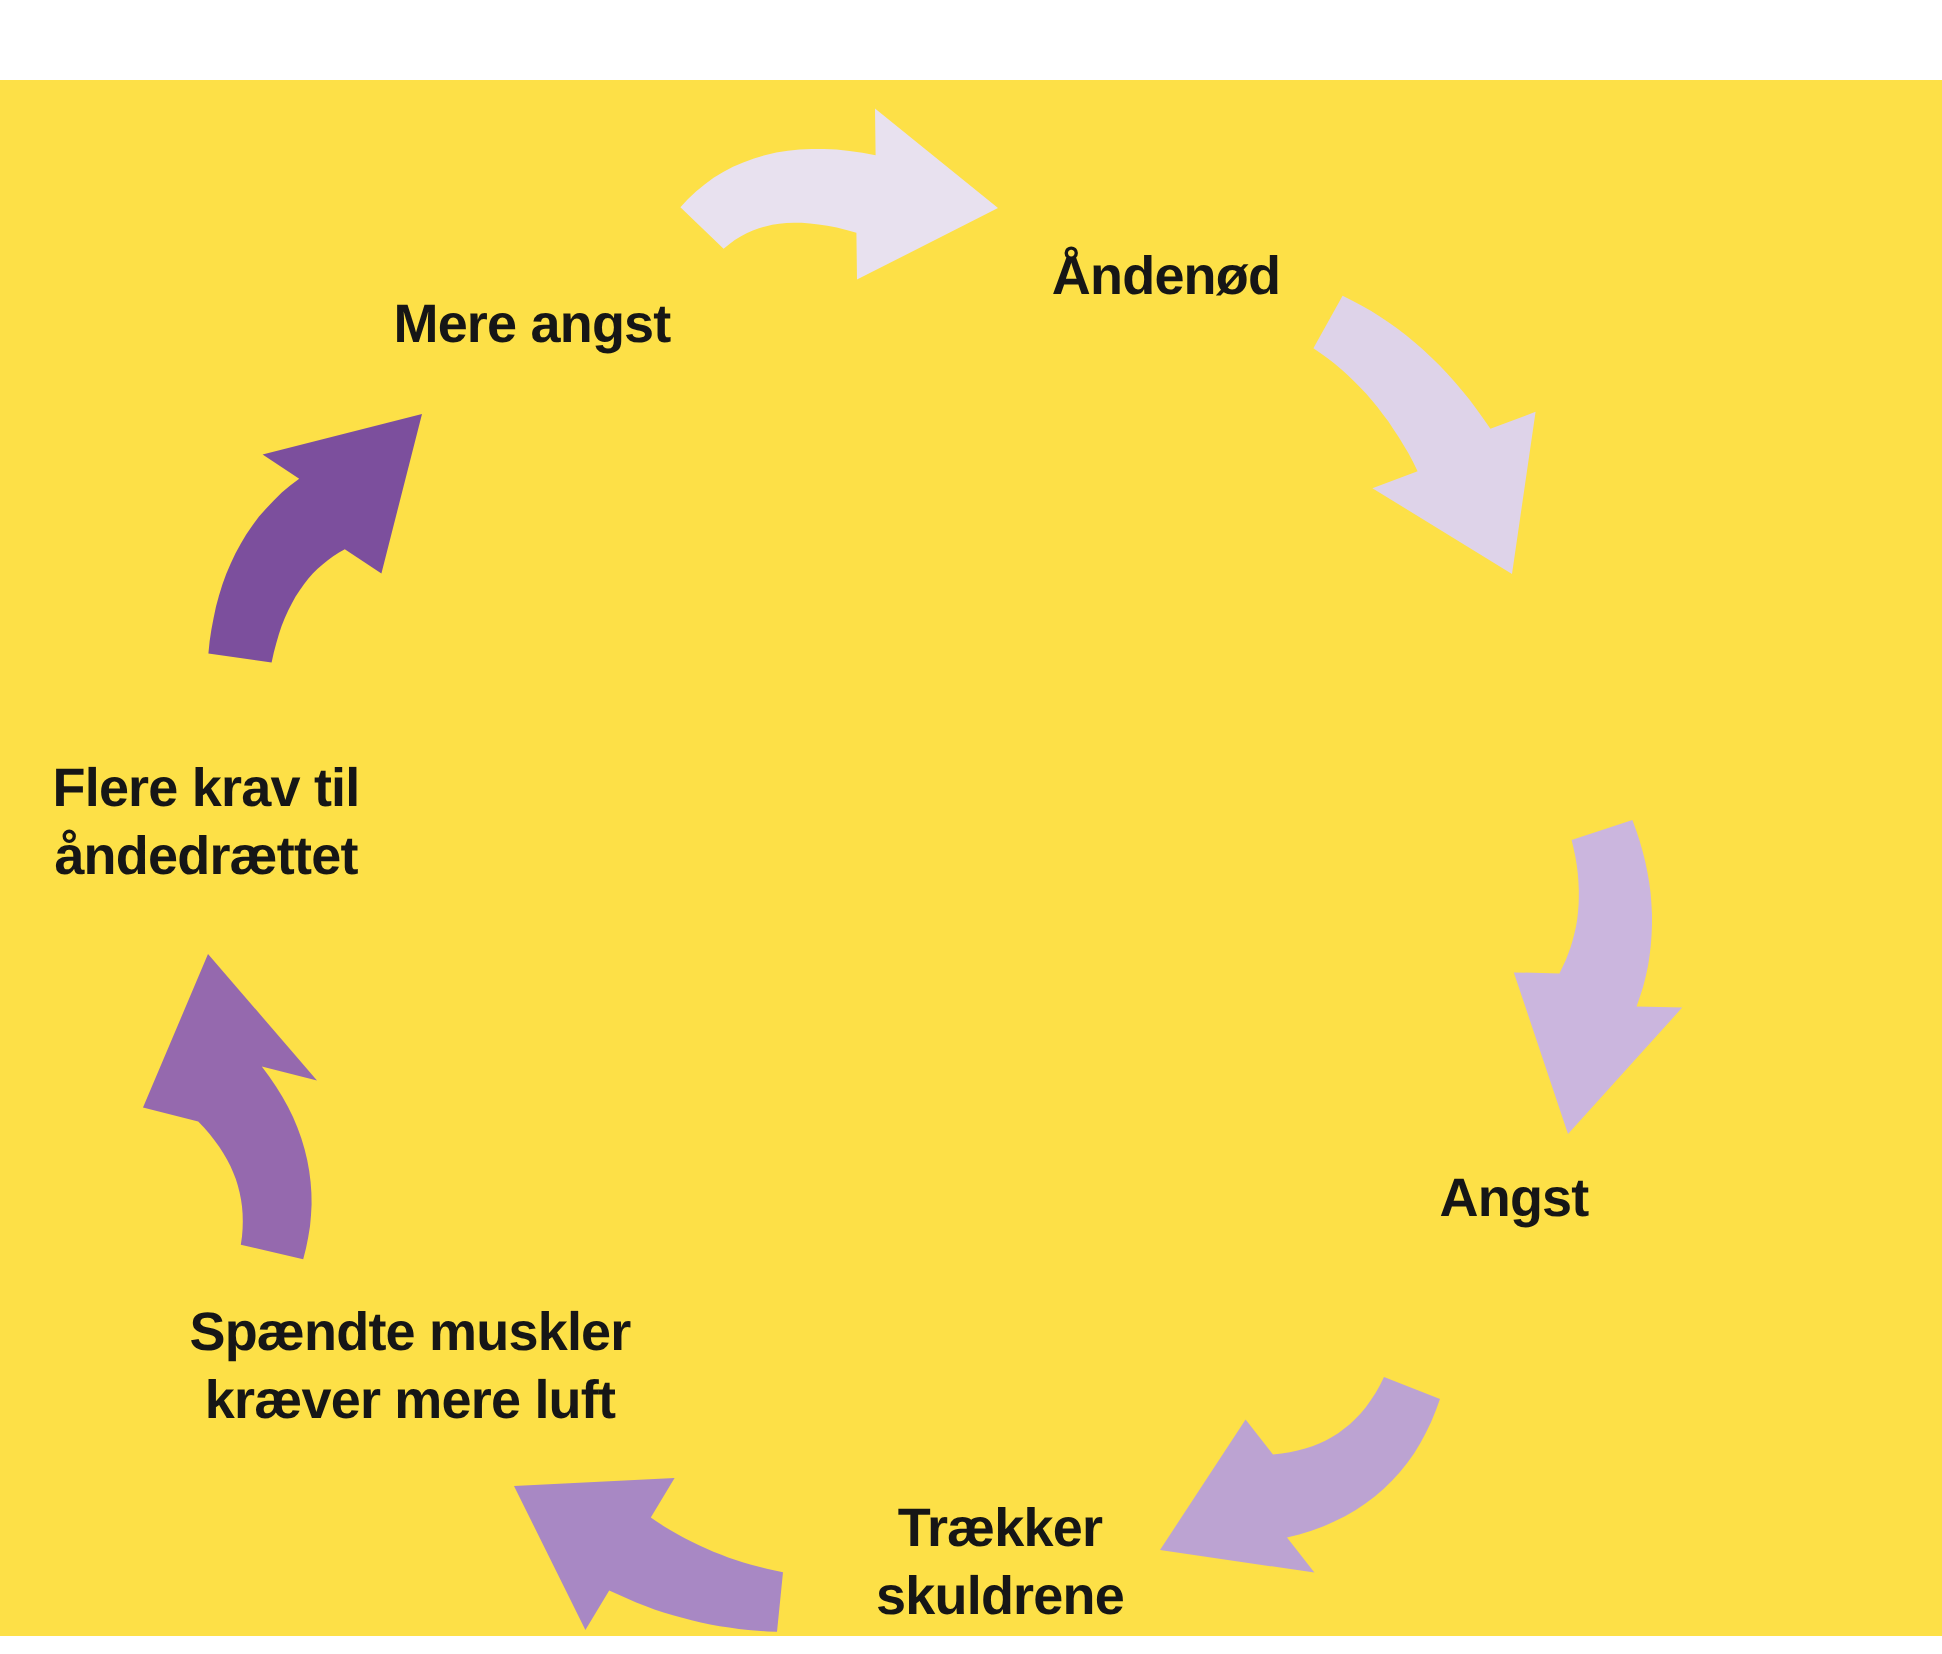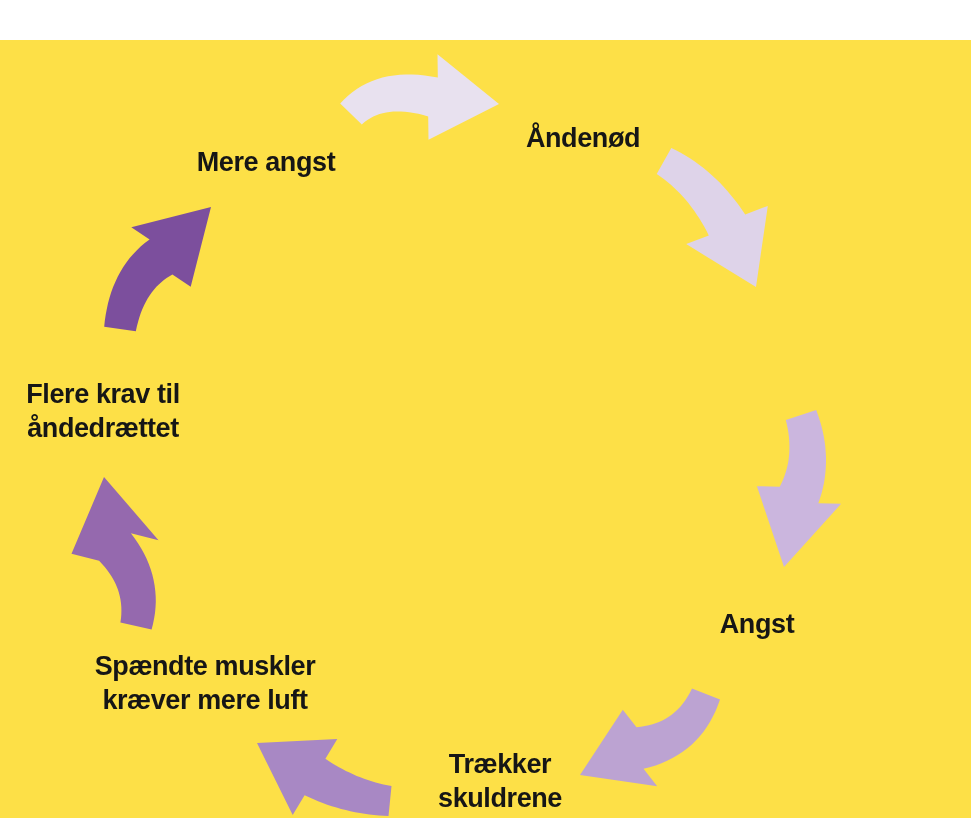--- a/index.html
+++ b/index.html
@@ -41,21 +41,21 @@
     <path fill="#e8e1ef" d="M 361.8 84.4 L 364.6 82.1 L 367.4 80.0 L 370.3 78.2 L 373.3 76.6 L 376.4 75.3 L 379.5 74.1 L 382.7 73.2 L 386.1 72.4 L 389.6 71.9 L 393.2 71.5 L 396.9 71.4 L 400.9 71.4 L 405.0 71.7 L 409.3 72.2 L 413.7 72.9 L 418.4 73.8 L 423.2 75.0 L 428.2 76.4 L 428.5 99.8 L 499.0 64.0 L 437.5 14.2 L 437.8 37.6 L 431.2 36.4 L 424.7 35.5 L 418.3 34.8 L 412.0 34.5 L 405.8 34.5 L 399.8 34.8 L 393.9 35.4 L 388.1 36.3 L 382.4 37.6 L 377.0 39.2 L 371.6 41.2 L 366.5 43.4 L 361.6 46.0 L 356.8 48.9 L 352.3 52.2 L 348.0 55.7 L 344.0 59.5 L 340.2 63.6 Z"></path>
     <path fill="#ded3e9" d="M 656.7 134.1 L 660.3 136.6 L 663.8 139.1 L 667.2 141.8 L 670.6 144.6 L 673.8 147.5 L 676.9 150.5 L 680.0 153.6 L 683.0 156.8 L 685.9 160.1 L 688.8 163.6 L 691.5 167.2 L 694.2 170.8 L 696.8 174.7 L 699.4 178.6 L 701.8 182.6 L 704.3 186.8 L 706.6 191.1 L 708.8 195.6 L 686.2 204.1 L 756.0 247.0 L 767.8 165.9 L 745.2 174.4 L 741.8 169.5 L 738.3 164.6 L 734.8 159.9 L 731.1 155.4 L 727.4 151.0 L 723.6 146.7 L 719.7 142.6 L 715.7 138.7 L 711.6 134.9 L 707.4 131.2 L 703.2 127.8 L 698.8 124.4 L 694.4 121.3 L 689.9 118.3 L 685.4 115.4 L 680.7 112.8 L 676.0 110.2 L 671.3 107.9 Z"></path>
     <path fill="#cbb6de" d="M 785.8 380.0 L 786.8 384.3 L 787.7 388.5 L 788.4 392.7 L 788.9 396.8 L 789.2 400.8 L 789.4 404.7 L 789.4 408.6 L 789.3 412.3 L 789.0 416.0 L 788.6 419.7 L 788.0 423.2 L 787.2 426.7 L 786.3 430.2 L 785.3 433.6 L 784.1 436.9 L 782.8 440.2 L 781.3 443.4 L 779.7 446.7 L 756.9 446.2 L 784.0 527.0 L 841.1 463.8 L 818.3 463.3 L 820.0 458.3 L 821.6 453.2 L 822.9 448.1 L 824.0 443.0 L 824.8 437.8 L 825.4 432.6 L 825.8 427.4 L 826.0 422.2 L 826.0 417.0 L 825.7 411.7 L 825.3 406.5 L 824.6 401.3 L 823.7 396.1 L 822.6 390.8 L 821.3 385.6 L 819.8 380.4 L 818.1 375.2 L 816.2 370.0 Z"></path>
     <path fill="#bca3d2" d="M 692.0 648.5 L 689.9 652.7 L 687.7 656.6 L 685.3 660.3 L 682.9 663.6 L 680.3 666.7 L 677.6 669.5 L 674.9 672.1 L 672.0 674.4 L 669.1 676.6 L 666.0 678.5 L 662.9 680.2 L 659.6 681.8 L 656.2 683.1 L 652.6 684.3 L 648.8 685.3 L 644.9 686.1 L 640.8 686.8 L 636.5 687.3 L 622.8 669.7 L 580.0 735.0 L 657.2 746.3 L 643.5 728.7 L 649.6 727.2 L 655.7 725.4 L 661.5 723.3 L 667.1 720.8 L 672.5 718.1 L 677.7 715.1 L 682.7 711.8 L 687.4 708.3 L 691.9 704.4 L 696.1 700.3 L 700.0 696.0 L 703.7 691.4 L 707.1 686.6 L 710.2 681.5 L 713.0 676.3 L 715.6 670.9 L 717.9 665.3 L 720.0 659.5 Z"></path>
     <path fill="#a888c4" d="M 391.5 746.1 L 387.4 745.3 L 383.4 744.4 L 379.5 743.4 L 375.6 742.4 L 371.7 741.3 L 367.9 740.0 L 364.1 738.7 L 360.4 737.3 L 356.7 735.9 L 353.1 734.3 L 349.5 732.6 L 345.9 730.9 L 342.4 729.1 L 339.0 727.2 L 335.5 725.2 L 332.1 723.2 L 328.7 721.0 L 325.4 718.8 L 337.3 699.0 L 257.0 703.0 L 292.7 775.0 L 304.6 755.2 L 309.1 757.3 L 313.6 759.3 L 318.1 761.2 L 322.7 763.0 L 327.2 764.7 L 331.8 766.2 L 336.5 767.6 L 341.1 768.9 L 345.8 770.1 L 350.4 771.2 L 355.1 772.2 L 359.9 773.1 L 364.6 773.8 L 369.4 774.5 L 374.1 775.0 L 378.9 775.4 L 383.7 775.7 L 388.5 775.9 Z"></path>
     <path fill="#9569ae" d="M 151.6 589.6 L 153.0 584.1 L 154.1 578.6 L 155.0 573.1 L 155.5 567.6 L 155.8 562.1 L 155.7 556.5 L 155.3 551.0 L 154.6 545.5 L 153.6 540.0 L 152.3 534.6 L 150.7 529.2 L 148.7 523.8 L 146.5 518.5 L 143.9 513.3 L 141.1 508.2 L 138.0 503.2 L 134.6 498.2 L 130.9 493.3 L 158.5 500.2 L 104.0 437.0 L 71.5 513.8 L 99.1 520.7 L 102.1 523.9 L 104.8 527.0 L 107.3 530.2 L 109.6 533.4 L 111.6 536.5 L 113.5 539.7 L 115.2 543.0 L 116.6 546.2 L 117.9 549.5 L 118.9 552.8 L 119.8 556.2 L 120.5 559.7 L 121.0 563.2 L 121.3 566.9 L 121.4 570.6 L 121.3 574.4 L 121.0 578.3 L 120.4 582.4 Z"></path>
     <path fill="#7c4f9d" d="M 135.8 291.2 L 136.9 286.3 L 138.1 281.7 L 139.4 277.3 L 140.8 273.0 L 142.4 269.0 L 144.1 265.2 L 145.9 261.7 L 147.8 258.3 L 149.8 255.2 L 151.9 252.2 L 154.1 249.4 L 156.4 246.8 L 158.8 244.4 L 161.3 242.2 L 163.9 240.1 L 166.6 238.1 L 169.5 236.3 L 172.4 234.6 L 190.7 246.7 L 211.0 167.0 L 131.3 187.3 L 149.6 199.4 L 145.1 202.8 L 140.9 206.3 L 136.9 210.2 L 133.1 214.2 L 129.5 218.3 L 126.2 222.7 L 123.1 227.3 L 120.3 232.0 L 117.7 236.8 L 115.3 241.9 L 113.1 247.0 L 111.2 252.3 L 109.5 257.7 L 108.0 263.3 L 106.8 269.0 L 105.7 274.8 L 104.8 280.7 L 104.2 286.8 Z"></path>
   </svg>
 
   <div class="node" style="left: 583px; top: 98px;">Åndenød</div>
-  <div class="node" style="left: 757px; top: 584px;">Angst</div>
+  <div class="node" style="left: 757px; top: 559px;">Angst</div>
   <div class="node" style="left: 500px; top: 758px;">Trækker
 skuldrene
 op om kræver</div>
   <div class="node" style="left: 205px; top: 643px;">Spændte muskler
 kræver mere luft</div>
   <div class="node" style="left: 103px; top: 371px;">Flere krav til
 åndedrættet</div>
   <div class="node" style="left: 266px; top: 122px; text-align: center;">Mere angst</div>
 
 </div>

